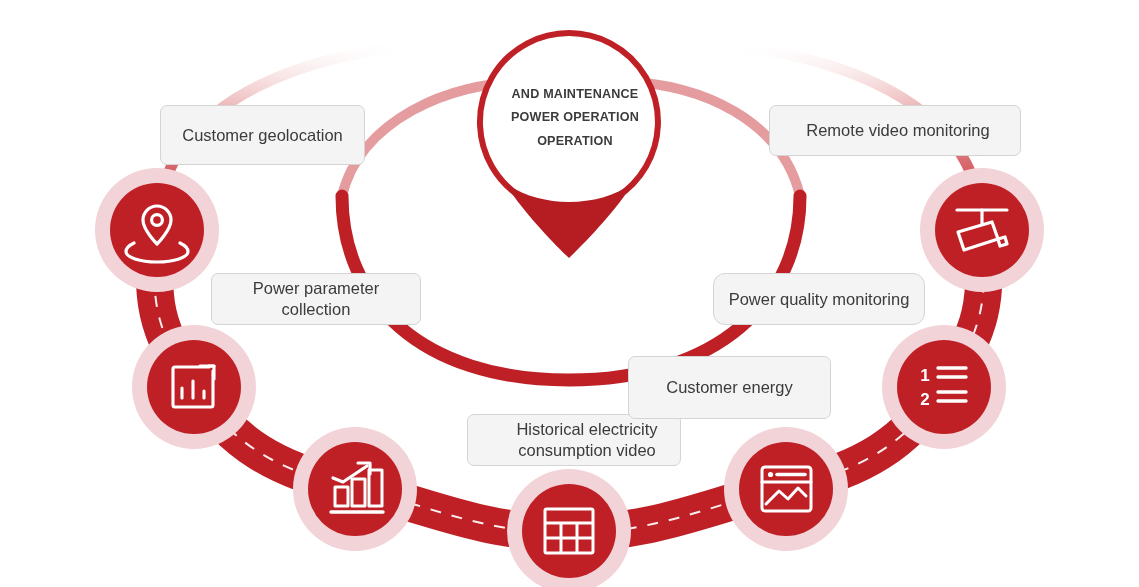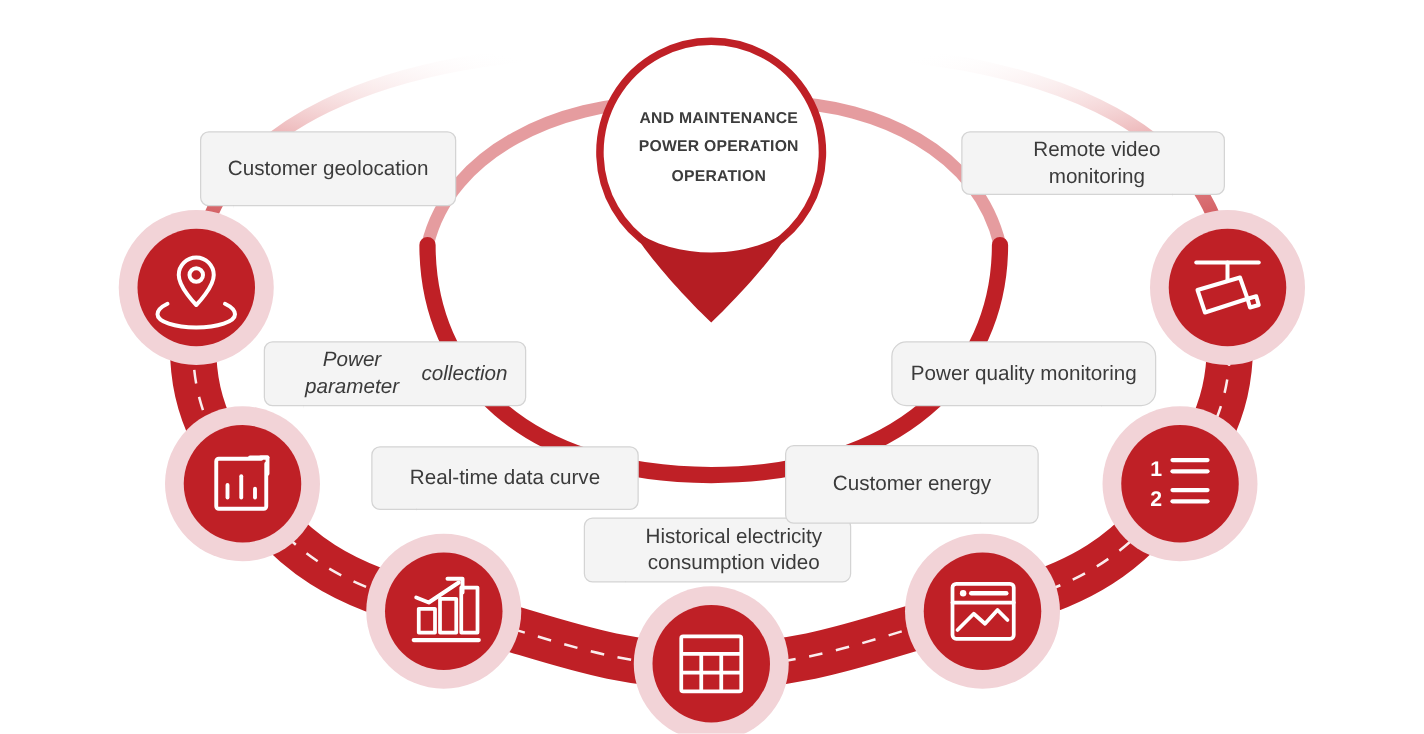--- a/index.html
+++ b/index.html
@@ -199,45 +199,41 @@
     <span>AND MAINTENANCE</span>
     <span>POWER OPERATION</span>
     <span>OPERATION</span>
   </div>
 
   <div class="callout" style="left:160px; top:105px; width:205px; height:60px;">
     <span>Customer geolocation</span>
     <i class="tail" style="left:26px;"></i>
   </div>
 
-  <div class="callout" style="left:211px; top:273px; width:210px; height:52px; flex-direction:row;font-style:italic;">
+  <div class="callout" style="left:211px; top:273px; width:210px; height:52px; flex-direction:column;">
     <span>Power parameter</span>
     <span>collection</span>
     <i class="tail" style="left:31px;"></i>
   </div>
 
-  <div class="callout" style="left:297px; top:357px; width:214px; height:51px;">
-    <span>Real-time data curve</span>
-    <i class="tail" style="left:35px;"></i>
-  </div>
 
   <div class="callout" style="left:467px; top:414px; width:214px; height:52px; flex-direction:column;padding-left:40px;">
     <span>Historical electricity</span>
     <span>consumption video</span>
     <i class="tail" style="left:32px;"></i>
   </div>
 
   <div class="callout" style="left:628px; top:356px; width:203px; height:63px; flex-direction:column;">
     <span>Customer energy</span>
     <i class="tail" style="right:33px;"></i>
   </div>
 
   <div class="callout" style="left:713px; top:273px; width:212px; height:52px;border-radius:12px;">
     <span>Power quality monitoring</span>
     <i class="tail" style="right:30px;"></i>
   </div>
 
-  <div class="callout" style="left:769px; top:105px; width:211px; height:51px;padding-left:20px;">
+  <div class="callout" style="left:769px; top:105px; width:252px; height:51px;padding-left:20px;">
     <span>Remote video monitoring</span>
     <i class="tail" style="right:28px;"></i>
   </div>
 
 </div>
 
 </body></html>

